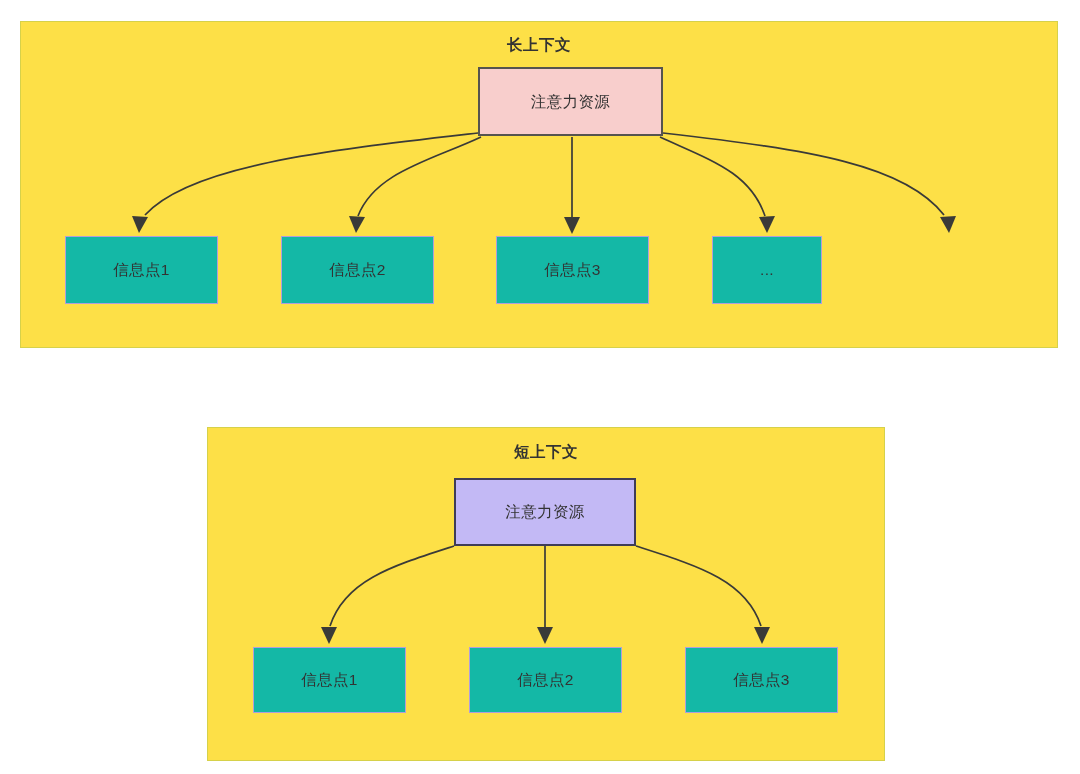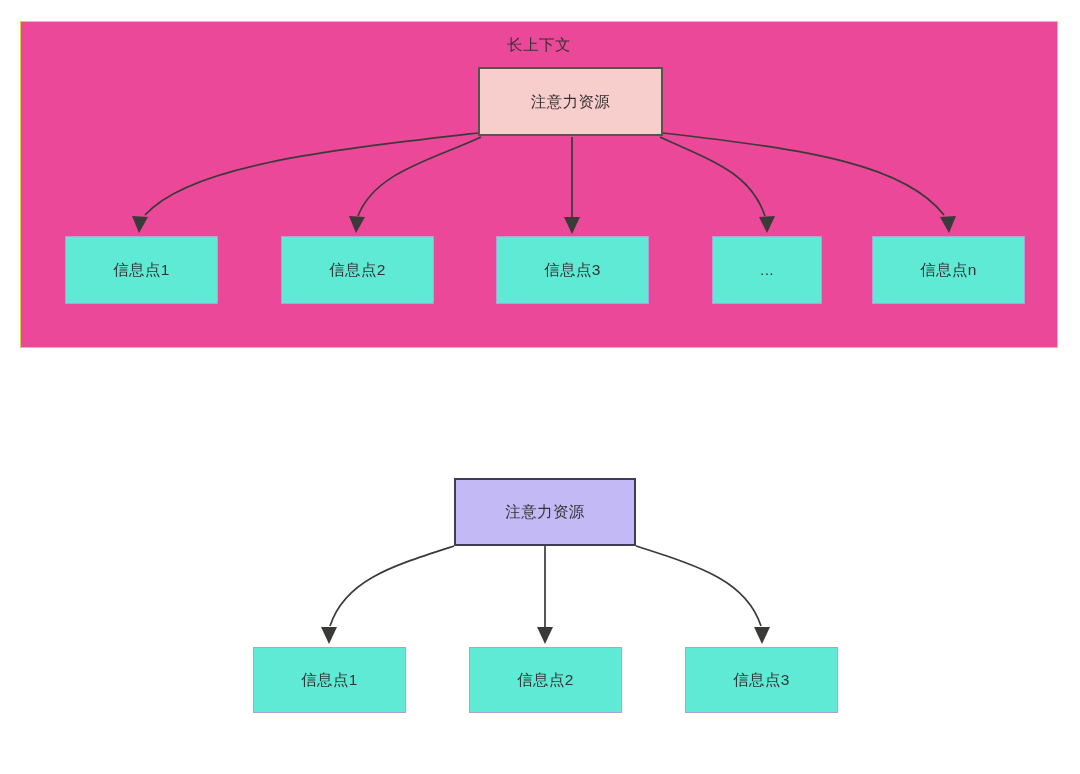--- a/index.html
+++ b/index.html
@@ -18,23 +18,24 @@
   .canvas {
     position: absolute;
     left: 0;
     top: 0;
     width: 1080px;
     height: 774px;
   }
   
   .panel {
     position: absolute;
-    background: #ec4899;
+    background: #fde047;
     border: 1.6px solid #d6d14a;
     box-sizing: border-box;
+    font-weight: bold;
   }
   #panel-long {
     left: 20px;
     top: 21px;
     width: 1038px;
     height: 327px;
   }
   #panel-short {
     left: 207px;
     top: 427px;
@@ -69,21 +70,21 @@
   }
   .node.root-red {
     background: #f8cecc;
     border: 2.2px solid #55544f;
   }
   .node.root-purple {
     background: #c3b9f5;
     border: 2.2px solid #3f3d56;
   }
   .node.leaf {
-    background: #5eead4;
+    background: #14b8a6;
     border: 1.6px solid #b39ddb;
   }
 
   
   #node-long-root { left: 478px; top: 67px; width: 185px; height: 69px; }
   
   #node-long-leaf-1 { left: 65px;  top: 236px; width: 153px; height: 68px; }
   #node-long-leaf-2 { left: 281px; top: 236px; width: 153px; height: 68px; }
   #node-long-leaf-3 { left: 496px; top: 236px; width: 153px; height: 68px; }
   #node-long-leaf-4 { left: 712px; top: 236px; width: 110px; height: 68px; }
@@ -116,20 +117,23 @@
 </style>
 </head>
 <body>
 
 <div class="canvas">
 
   <div class="panel" id="panel-long">
     <div class="panel-title">长上下文</div>
   </div>
 
+  <div class="panel" id="panel-short">
+    <div class="panel-title">短上下文</div>
+  </div>
 
   <svg class="edges" viewBox="0 0 1080 774" width="1080" height="774">
 
     <path class="edge-path" d="M 478,133 C 330,150 190,165 145,215"></path>
     <polygon class="arrow-head" points="139,233 132,216 148,217"></polygon>
 
     <path class="edge-path" d="M 481,137 C 432,160 375,172 358,216"></path>
     <polygon class="arrow-head" points="356,233 349,216 365,217"></polygon>
 
     <path class="edge-path" d="M 572,137 L 572,217"></path>
@@ -154,21 +158,20 @@
   <div class="node root-red" id="node-long-root">注意力资源</div>
 
   <div class="node leaf" id="node-long-leaf-1">信息点1</div>
 
   <div class="node leaf" id="node-long-leaf-2">信息点2</div>
 
   <div class="node leaf" id="node-long-leaf-3">信息点3</div>
 
   <div class="node leaf" id="node-long-leaf-4">...</div>
 
-  <div class="node leaf" id="node-long-leaf-5">信息点n</div>
 
   <div class="node root-purple" id="node-short-root">注意力资源</div>
 
   <div class="node leaf" id="node-short-leaf-1">信息点1</div>
 
   <div class="node leaf" id="node-short-leaf-2">信息点2</div>
 
   <div class="node leaf" id="node-short-leaf-3">信息点3</div>
 
 </div>

